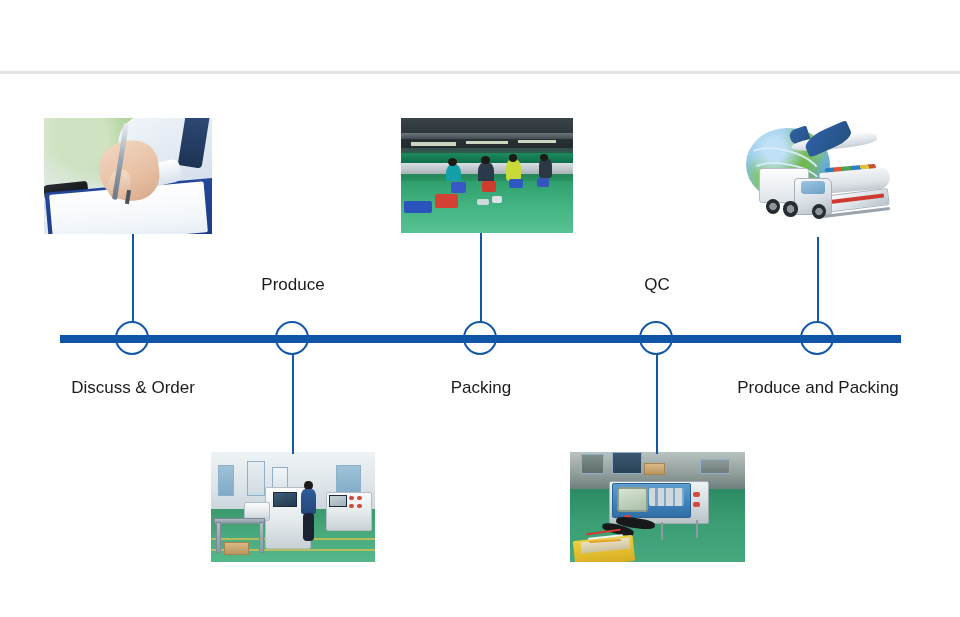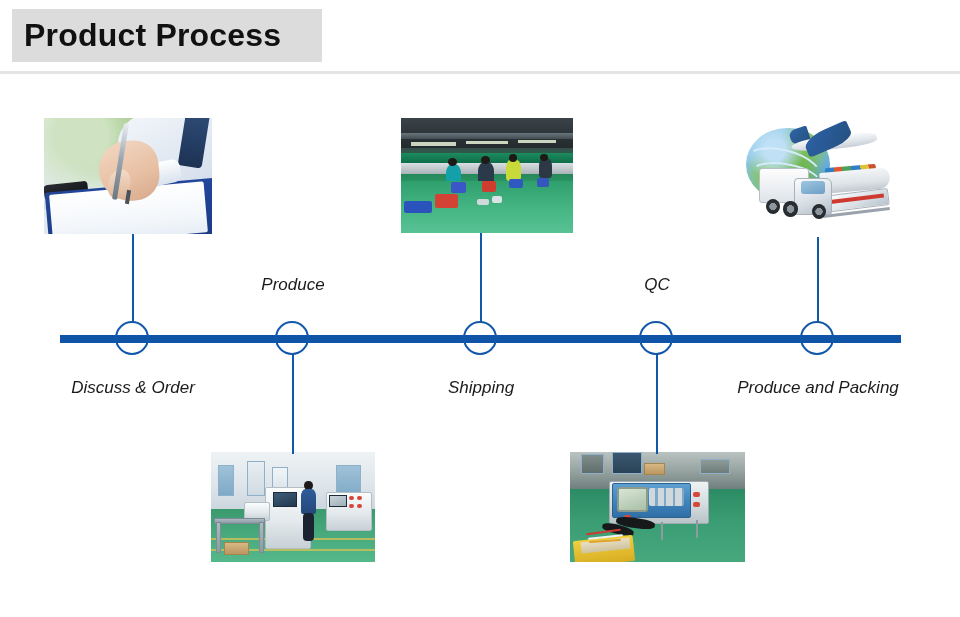--- a/index.html
+++ b/index.html
@@ -89,21 +89,20 @@
   .conn-down { }
 
   
   .node-label {
     position: absolute;
     font-size: 17px;
     color: #1b1b1b;
     white-space: nowrap;
     transform: translateX(-50%);
     text-align: right;
-    font-style: italic;
   }
   .label-below { top: 306px; }
   .label-above { top: 203px; }
 
   
   .photo {
     position: absolute;
     overflow: hidden;
     box-sizing: border-box;
     background: #ffffff;
@@ -488,23 +487,20 @@
   .qc-wire {
     position: absolute;
     height: 2px;
     border-radius: 2px;
   }
 </style>
 </head>
 <body>
 
 <div id="header">
-  <div id="title-banner">
-    <span id="title-text">Product Process</span>
-  </div>
   <div id="header-rule"></div>
 </div>
 
 <div id="stage">
 
   <div id="axis-line"></div>
 
   <div class="node" style="left:133px;">
     <div class="connector conn-up" style="top:162px; height:88px;"></div>
     <div class="node-circle"></div>
@@ -513,21 +509,21 @@
 
   <div class="node" style="left:293px;">
     <div class="connector conn-down" style="top:282px; height:100px;"></div>
     <div class="node-circle"></div>
     <div class="node-label label-above">Produce</div>
   </div>
 
   <div class="node" style="left:481px;">
     <div class="connector conn-up" style="top:161px; height:89px;"></div>
     <div class="node-circle"></div>
-    <div class="node-label label-below">Shipping</div>
+    <div class="node-label label-below">Packing</div>
   </div>
 
   <div class="node" style="left:657px;">
     <div class="connector conn-down" style="top:282px; height:100px;"></div>
     <div class="node-circle"></div>
     <div class="node-label label-above">QC</div>
   </div>
 
   <div class="node" style="left:818px;">
     <div class="connector conn-up" style="top:165px; height:85px;"></div>

